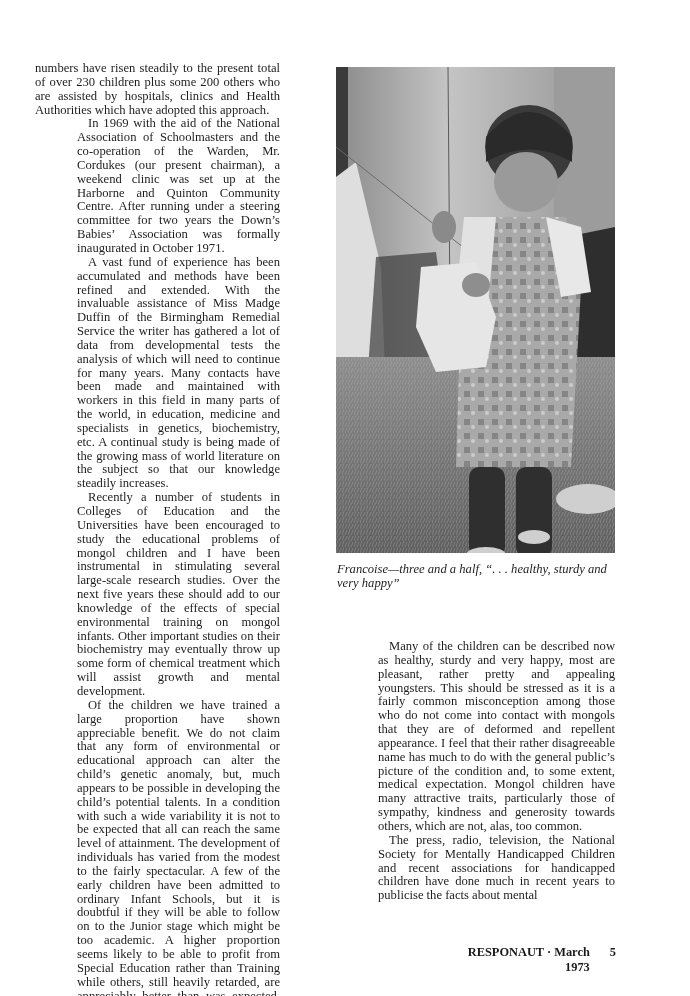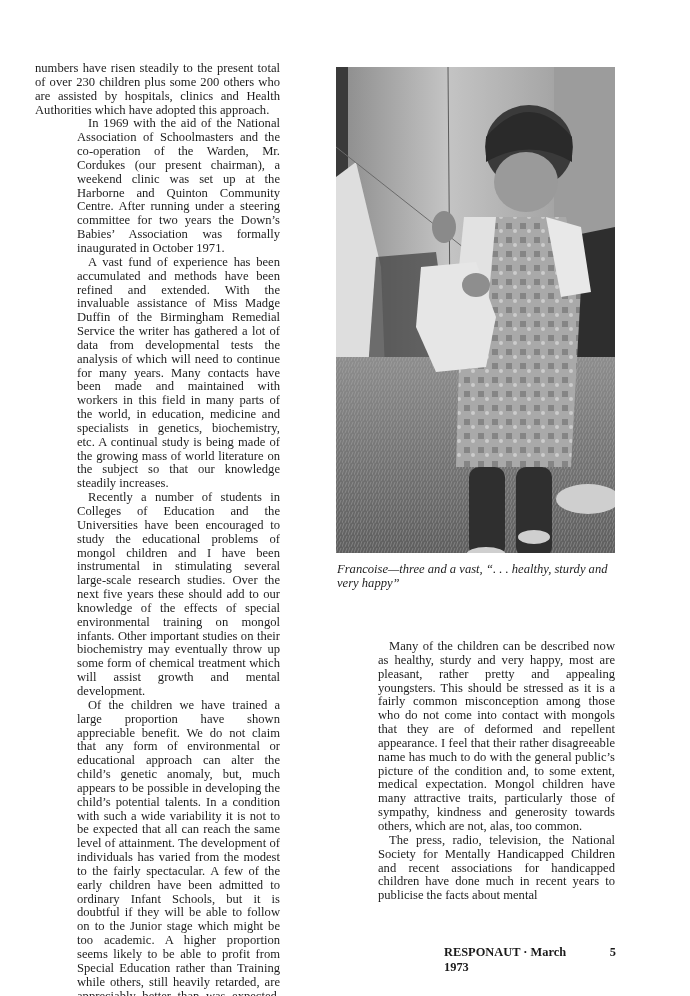--- a/index.html
+++ b/index.html
@@ -8,21 +8,21 @@
   .col { position: absolute; font-size: 12.6px; line-height: 13.85px; text-align: justify; hyphens: none; }
   .col p { margin: 0; text-indent: 0; }
   .col p.indent { text-indent: 11px; margin-left: 42px; }
   #left-col { left: 35px; top: 62px; width: 245px; }
   #right-col { left: 336px; top: 640px; width: 279px; }
   #photo { position: absolute; left: 336px; top: 67px; width: 279px; height: 486px; overflow: hidden;
            background: #7a7a7a; }
   #caption { position: absolute; left: 337px; top: 562px; width: 280px; font-style: italic;
              font-size: 12.6px; line-height: 14px; color: #222; }
   #footer { position: absolute; left: 444px; top: 945px; width: 172px; font-weight: bold;
-            font-size: 12.4px; color: #1a1a1a; display: flex; justify-content: space-between; }
+            font-size: 12.4px; color: #1a1a1a; display: flex; justify-content: space-between; text-align: right; }
   #footer .pageno { margin-left: 20px; }
 </style>
 </head>
 <body>
 
 <div id="left-col" class="col">
   <p>numbers have risen steadily to the present total of over 230 children plus some 200 others who are assisted by hospitals, clinics and Health Authorities which have adopted this approach.</p>
   <p class="indent">In 1969 with the aid of the National Association of Schoolmasters and the co-operation of the Warden, Mr. Cordukes (our present chairman), a weekend clinic was set up at the Harborne and Quinton Community Centre. After running under a steering committee for two years the Down’s Babies’ Association was formally inaugurated in October 1971.</p>
   <p class="indent">A vast fund of experience has been accumulated and methods have been refined and extended. With the invaluable assistance of Miss Madge Duffin of the Birmingham Remedial Service the writer has gathered a lot of data from developmental tests the analysis of which will need to continue for many years. Many contacts have been made and maintained with workers in this field in many parts of the world, in education, medicine and specialists in genetics, biochemistry, etc. A continual study is being made of the growing mass of world literature on the subject so that our knowledge steadily increases.</p>
   <p class="indent">Recently a number of students in Colleges of Education and the Universities have been encouraged to study the educational problems of mongol children and I have been instrumental in stimulating several large-scale research studies. Over the next five years these should add to our knowledge of the effects of special environmental training on mongol infants. Other important studies on their biochemistry may eventually throw up some form of chemical treatment which will assist growth and mental development.</p>
@@ -82,21 +82,21 @@
 
     <ellipse cx="108" cy="160" rx="12" ry="16" fill="#8a8a8a"></ellipse>
     <ellipse cx="140" cy="218" rx="14" ry="12" fill="#8e8e8e"></ellipse>
 
     <ellipse cx="193" cy="80" rx="44" ry="42" fill="#3a3a3a"></ellipse>
     <ellipse cx="190" cy="115" rx="32" ry="30" fill="#9a9a9a"></ellipse>
     <path d="M150 70 Q193 20 236 70 L236 95 Q193 70 150 95 Z" fill="#2a2a2a"></path>
   </svg>
 </div>
 
-<div id="caption">Francoise—three and a vast, “. . . healthy, sturdy and very happy”</div>
+<div id="caption">Francoise—three and a half, “. . . healthy, sturdy and very happy”</div>
 
 <div id="right-col" class="col">
   <p class="indent">Many of the children can be described now as healthy, sturdy and very happy, most are pleasant, rather pretty and appealing youngsters. This should be stressed as it is a fairly common misconception among those who do not come into contact with mongols that they are of deformed and repellent appearance. I feel that their rather disagreeable name has much to do with the general public’s picture of the condition and, to some extent, medical expectation. Mongol children have many attractive traits, particularly those of sympathy, kindness and generosity towards others, which are not, alas, too common.</p>
   <p class="indent">The press, radio, television, the National Society for Mentally Handicapped Children and recent associations for handicapped children have done much in recent years to publicise the facts about mental</p>
 </div>
 
 <div id="footer">
   <span>RESPONAUT · March 1973</span>
   <span class="pageno">5</span>
 </div>

